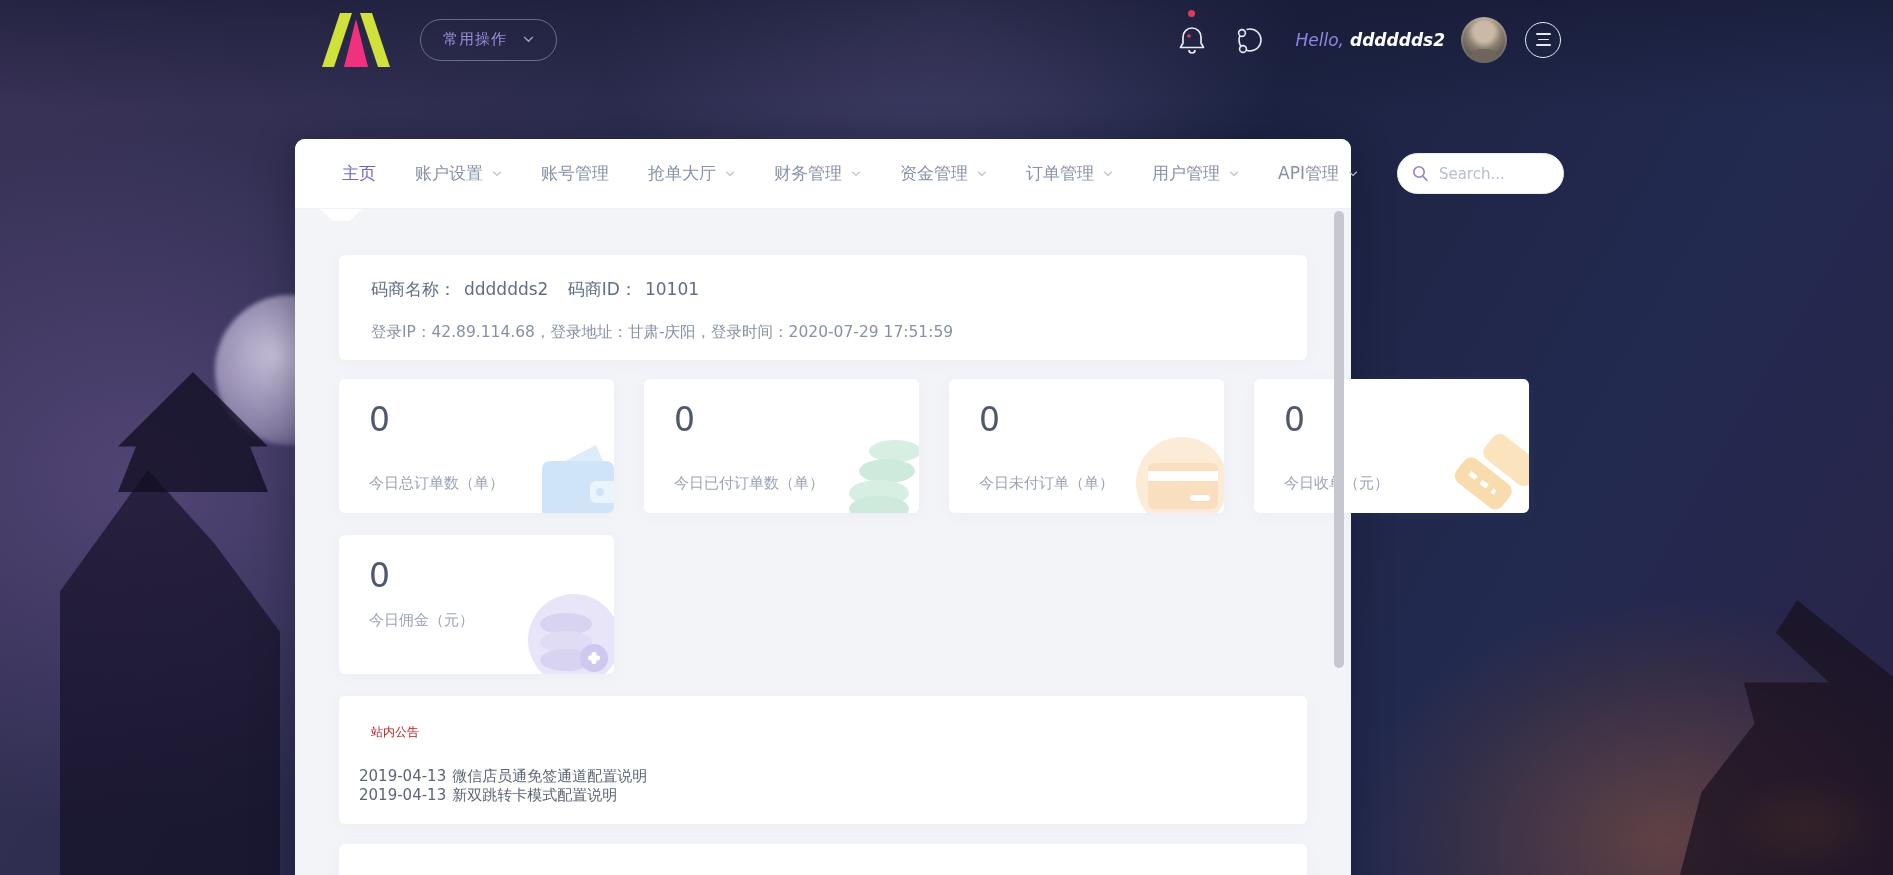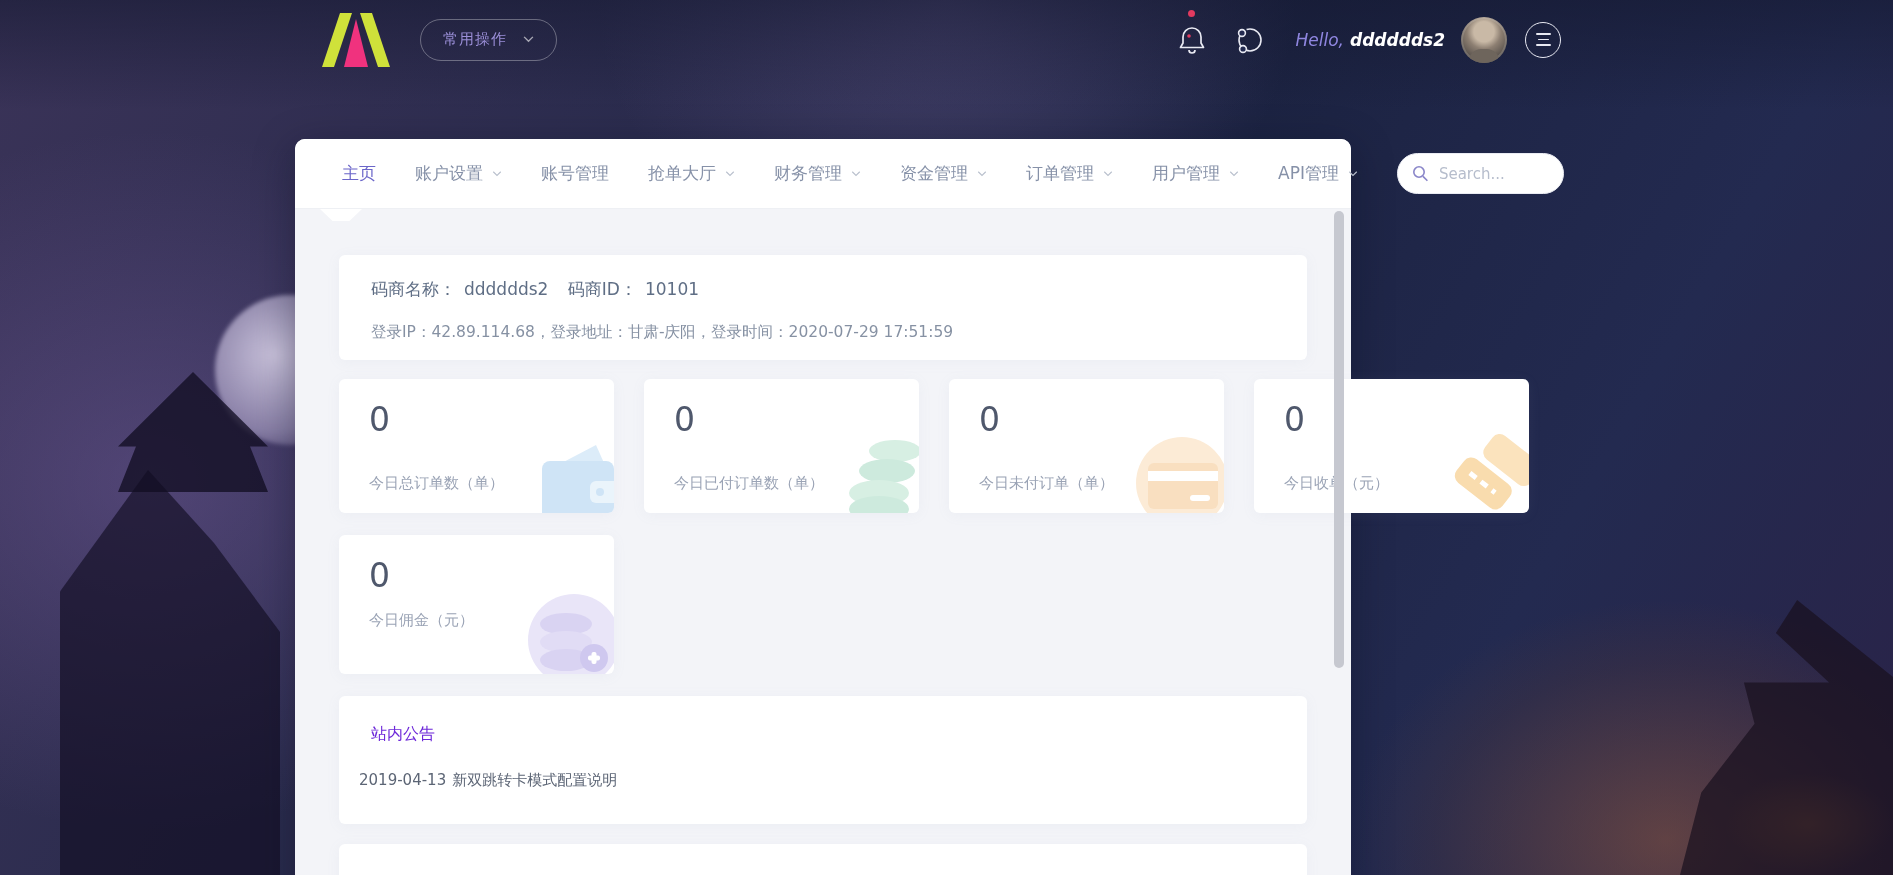--- a/index.html
+++ b/index.html
@@ -79,21 +79,21 @@
   .grid { display:grid; grid-template-columns:repeat(4,275px); column-gap:30px; margin-bottom:22px; }
   .stat { height:134px; padding:24px 30px; }
   .stat.tall { height:139px; }
   .stat .num { font-size:33px; color:#4f586c; line-height:1; }
   .stat .lbl { position:absolute; left:30px; bottom:20px; font-size:15px; color:#9aa3b5; }
   .stat.tall .lbl { bottom:44px; }
   .stat .sub { position:absolute; left:30px; bottom:20px; font-size:14px; color:#8b94a6; }
   .stat-icon { position:absolute; right:-6px; bottom:-10px; }
 
   .ann-card { height:128px; padding:28px 32px 0 32px; margin-bottom:20px; }
-  .card-title { font-size:16px; color:#6d28d9; }
+  .card-title { font-size:12px; color:#b91c1c; }
   .ann-list { margin-top:26px; margin-left:-12px; }
   .ann-item { font-size:15px; color:#5c6575; line-height:19px; cursor:pointer; }
   .ann-item span { margin-right:6px; }
 
   .daily-card { height:120px; padding:30px 32px 0 32px; border-radius:6px 6px 0 0; }
   .clip-row { position:absolute; left:36px; right:36px; top:58px; height:10px; overflow:hidden; }
   .clip-frag { position:absolute; top:0; height:14px; background:#949caa; opacity:.55; border-radius:2px; }
   .frag-a { left:0; width:130px; }
   .frag-b { left:530px; width:85px; }
 
@@ -283,20 +283,23 @@
           <rect x="68" y="67.5" width="12" height="5" rx="2" fill="#ffffff"></rect>
           <rect x="71.5" y="64" width="5" height="12" rx="2" fill="#ffffff"></rect>
         </svg>
       </div>
     </div>
 
     <div class="card ann-card">
       <div class="card-title">站内公告</div>
       <div class="ann-list">
         <div class="ann-item">
+          <span>2019-04-13</span><span>微信店员通免签通道配置说明</span>
+        </div>
+        <div class="ann-item">
           <span>2019-04-13</span><span>新双跳转卡模式配置说明</span>
         </div>
       </div>
     </div>
 
     <div class="card daily-card">
       <div class="clip-row">
         <div class="clip-frag frag-a"></div>
         <div class="clip-frag frag-b"></div>
       </div>

